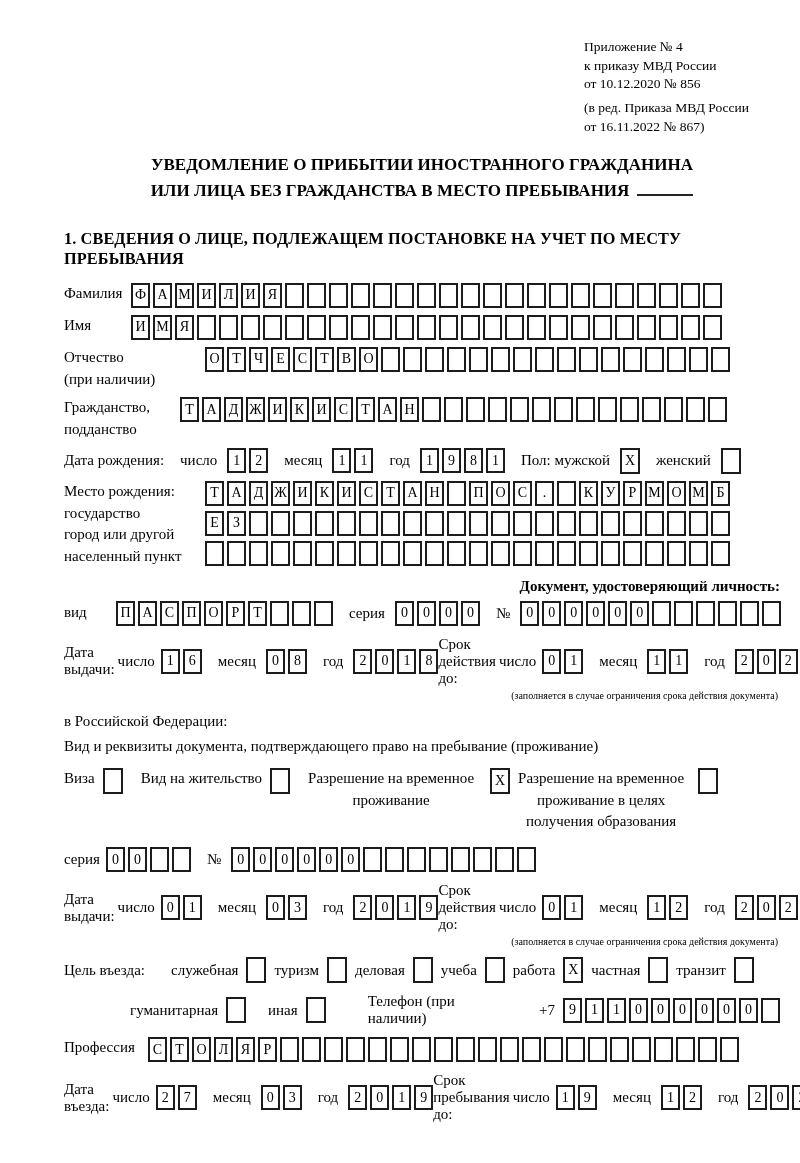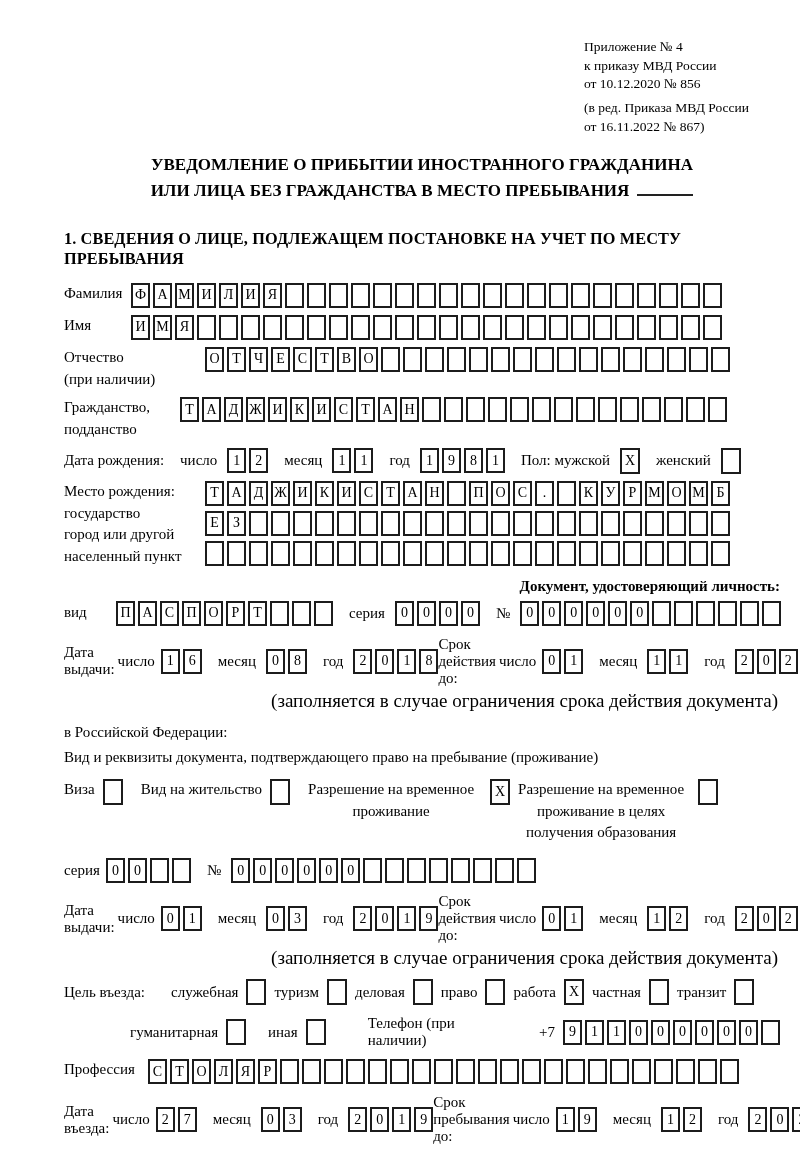--- a/index.html
+++ b/index.html
@@ -30,21 +30,21 @@
 
   .inline{display:flex;align-items:center;gap:6px;}
   .mini-lbl{margin:0 4px 0 10px;}
 
   .doc-head{text-align:right;font-weight:bold;font-size:15px;margin:10px 0 6px 0;}
 
   .date-line{display:flex;margin-top:10px;}
   .dg{display:flex;align-items:center;gap:3px;}
   .dg .dh{font-size:15px;}
   .dg2{margin-left:auto;margin-right:14px;}
-  .vnote{text-align:right;font-size:19px;margin:3px 2px 8px 0;}
+  .vnote{text-align:right;font-size:10px;margin:3px 2px 8px 0;}
 
   .intro{line-height:1.7;margin-top:6px;}
 
   .opts{display:flex;align-items:flex-start;margin-top:8px;gap:2px;}
   .opt{display:flex;align-items:flex-start;gap:8px;}
   .opt .olabel{line-height:1.45;}
   .opt .center{text-align:center;}
   .wrap2{width:182px;} .wrap3{width:178px;}
 
   .purpose-row{display:flex;align-items:center;gap:8px;margin-top:10px;flex-wrap:nowrap;}
@@ -512,21 +512,21 @@
   <div class="vnote">(заполняется в случае ограничения срока действия документа)</div>
 
   <div class="purpose-row">
     <span class="plabel">Цель въезда:</span>
     <span>служебная</span>
     <span class="cell cb"></span>
     <span>туризм</span>
     <span class="cell cb"></span>
     <span>деловая</span>
     <span class="cell cb"></span>
-    <span>право</span>
+    <span>учеба</span>
     <span class="cell cb"></span>
     <span>работа</span>
     <span class="cell cb">X</span>
     <span>частная</span>
     <span class="cell cb"></span>
     <span>транзит</span>
     <span class="cell cb"></span>
   </div>
 
   <div class="purpose-row indent66">

